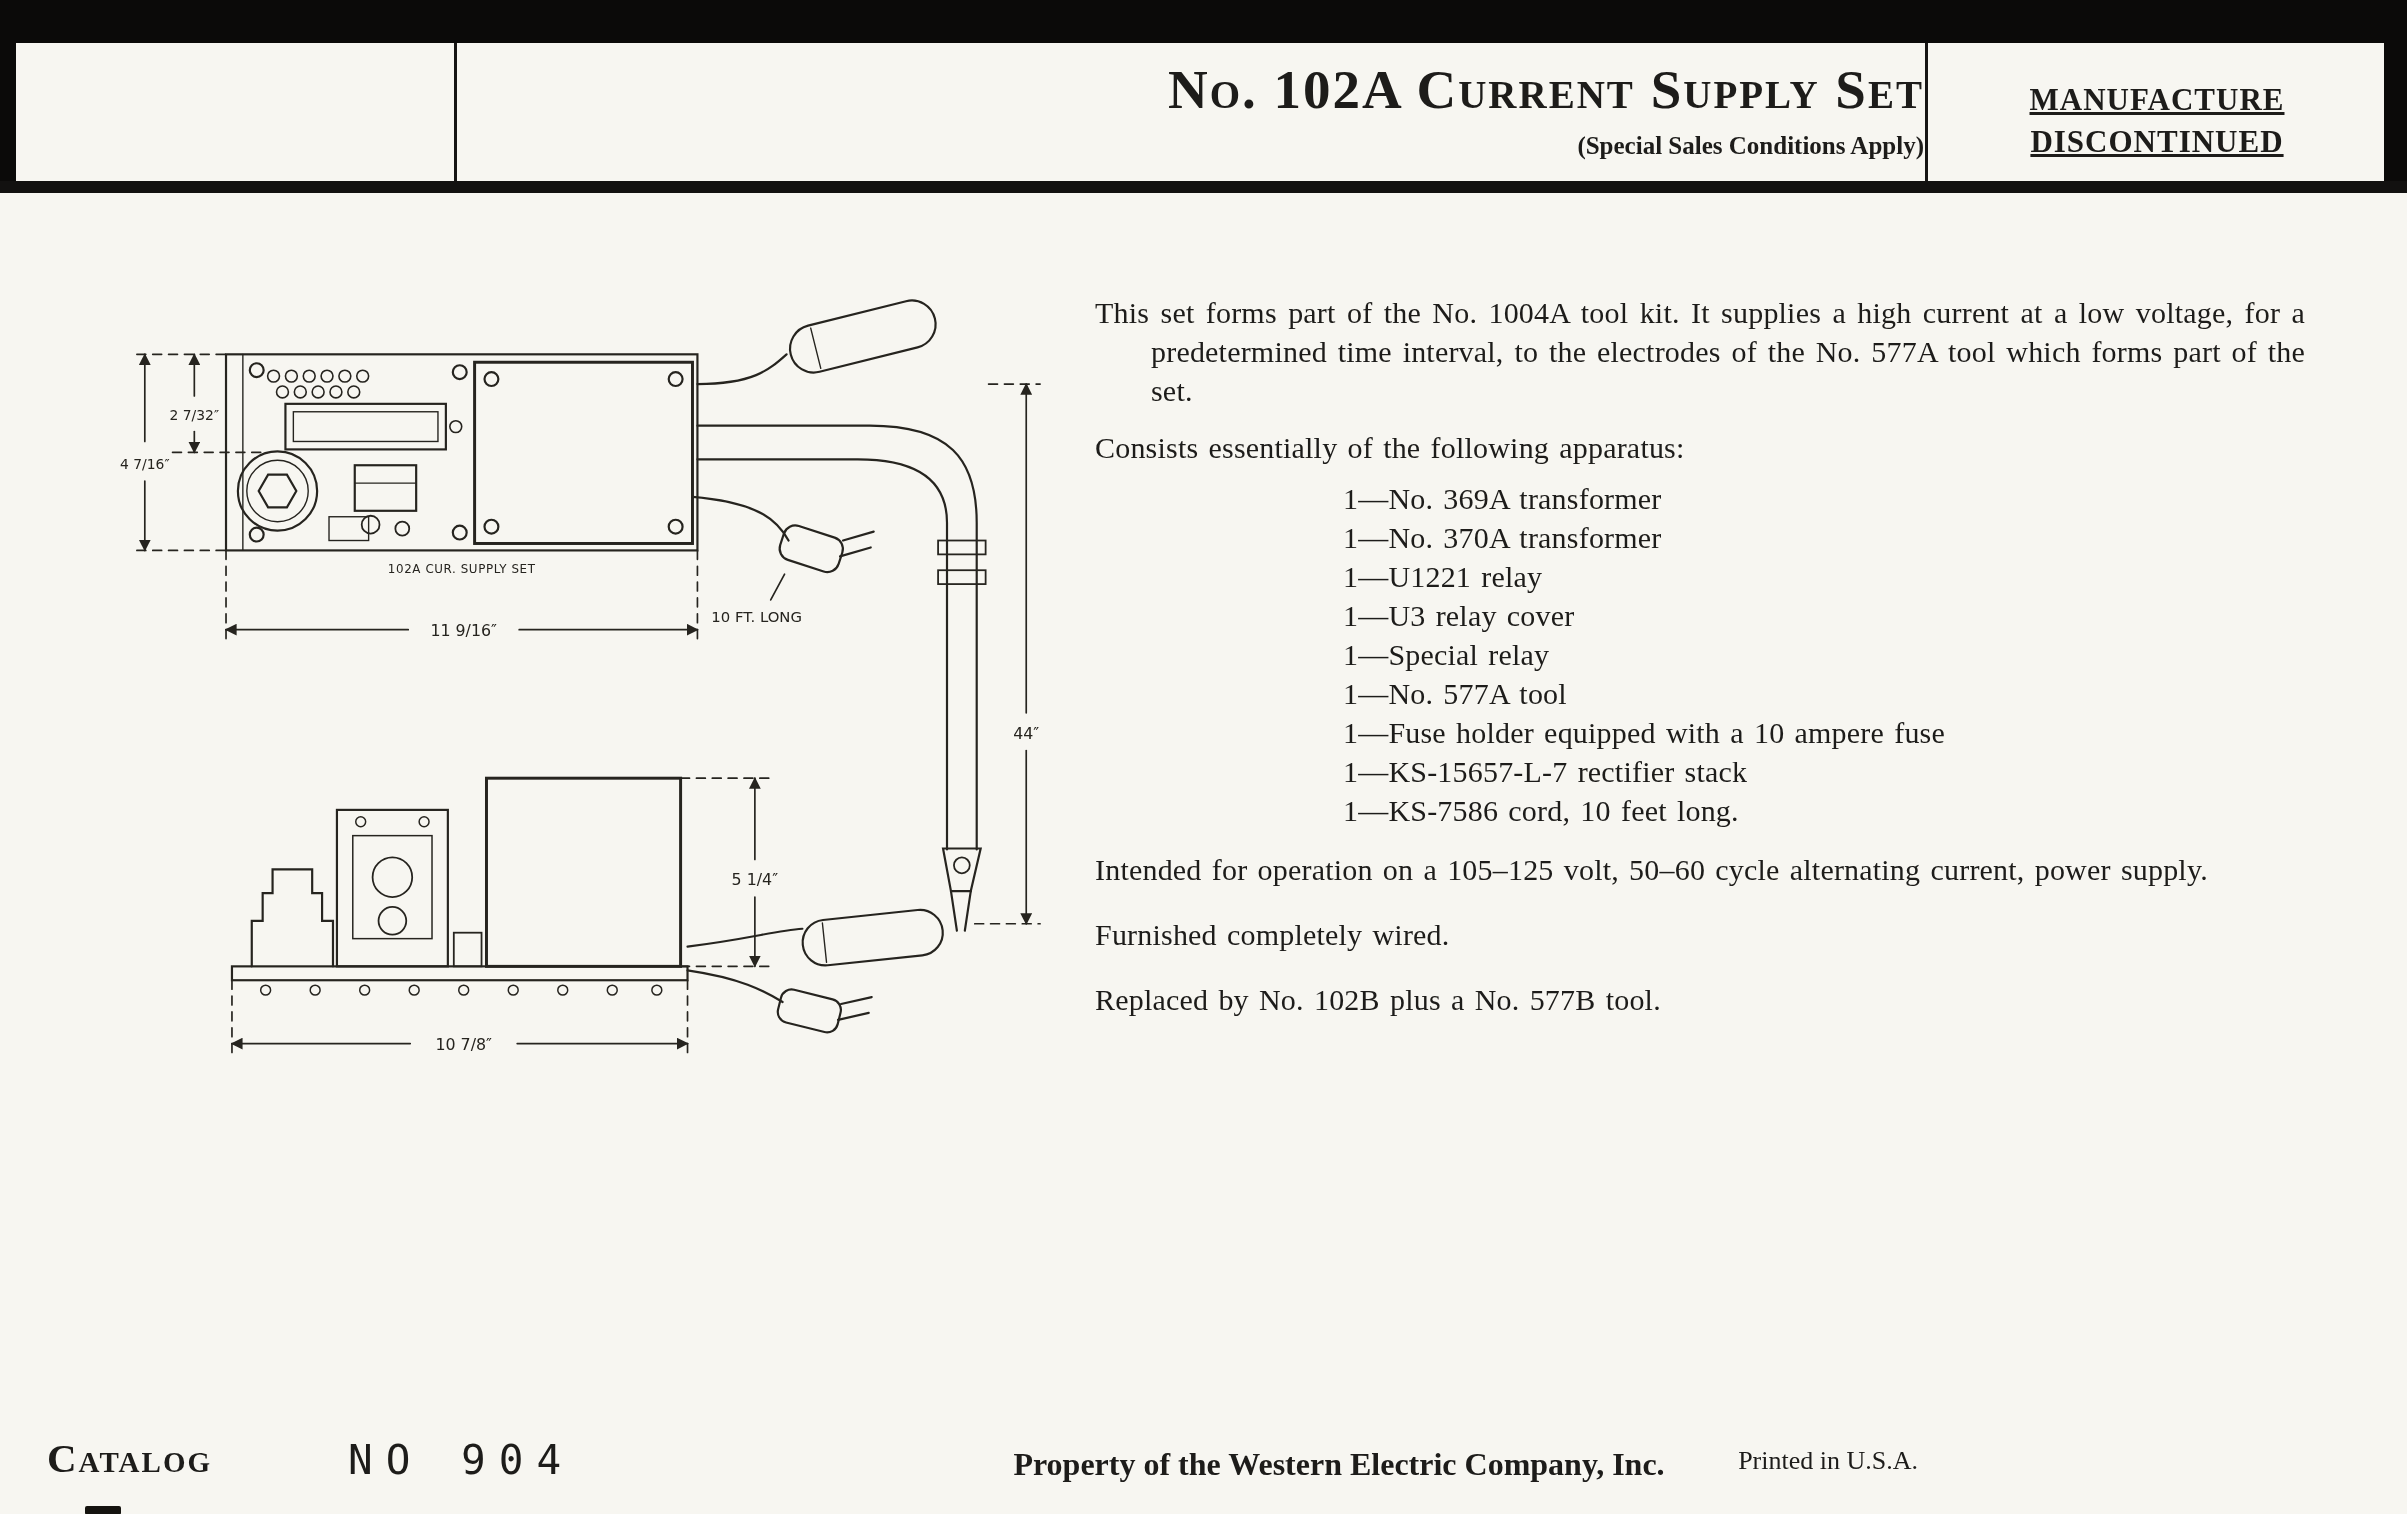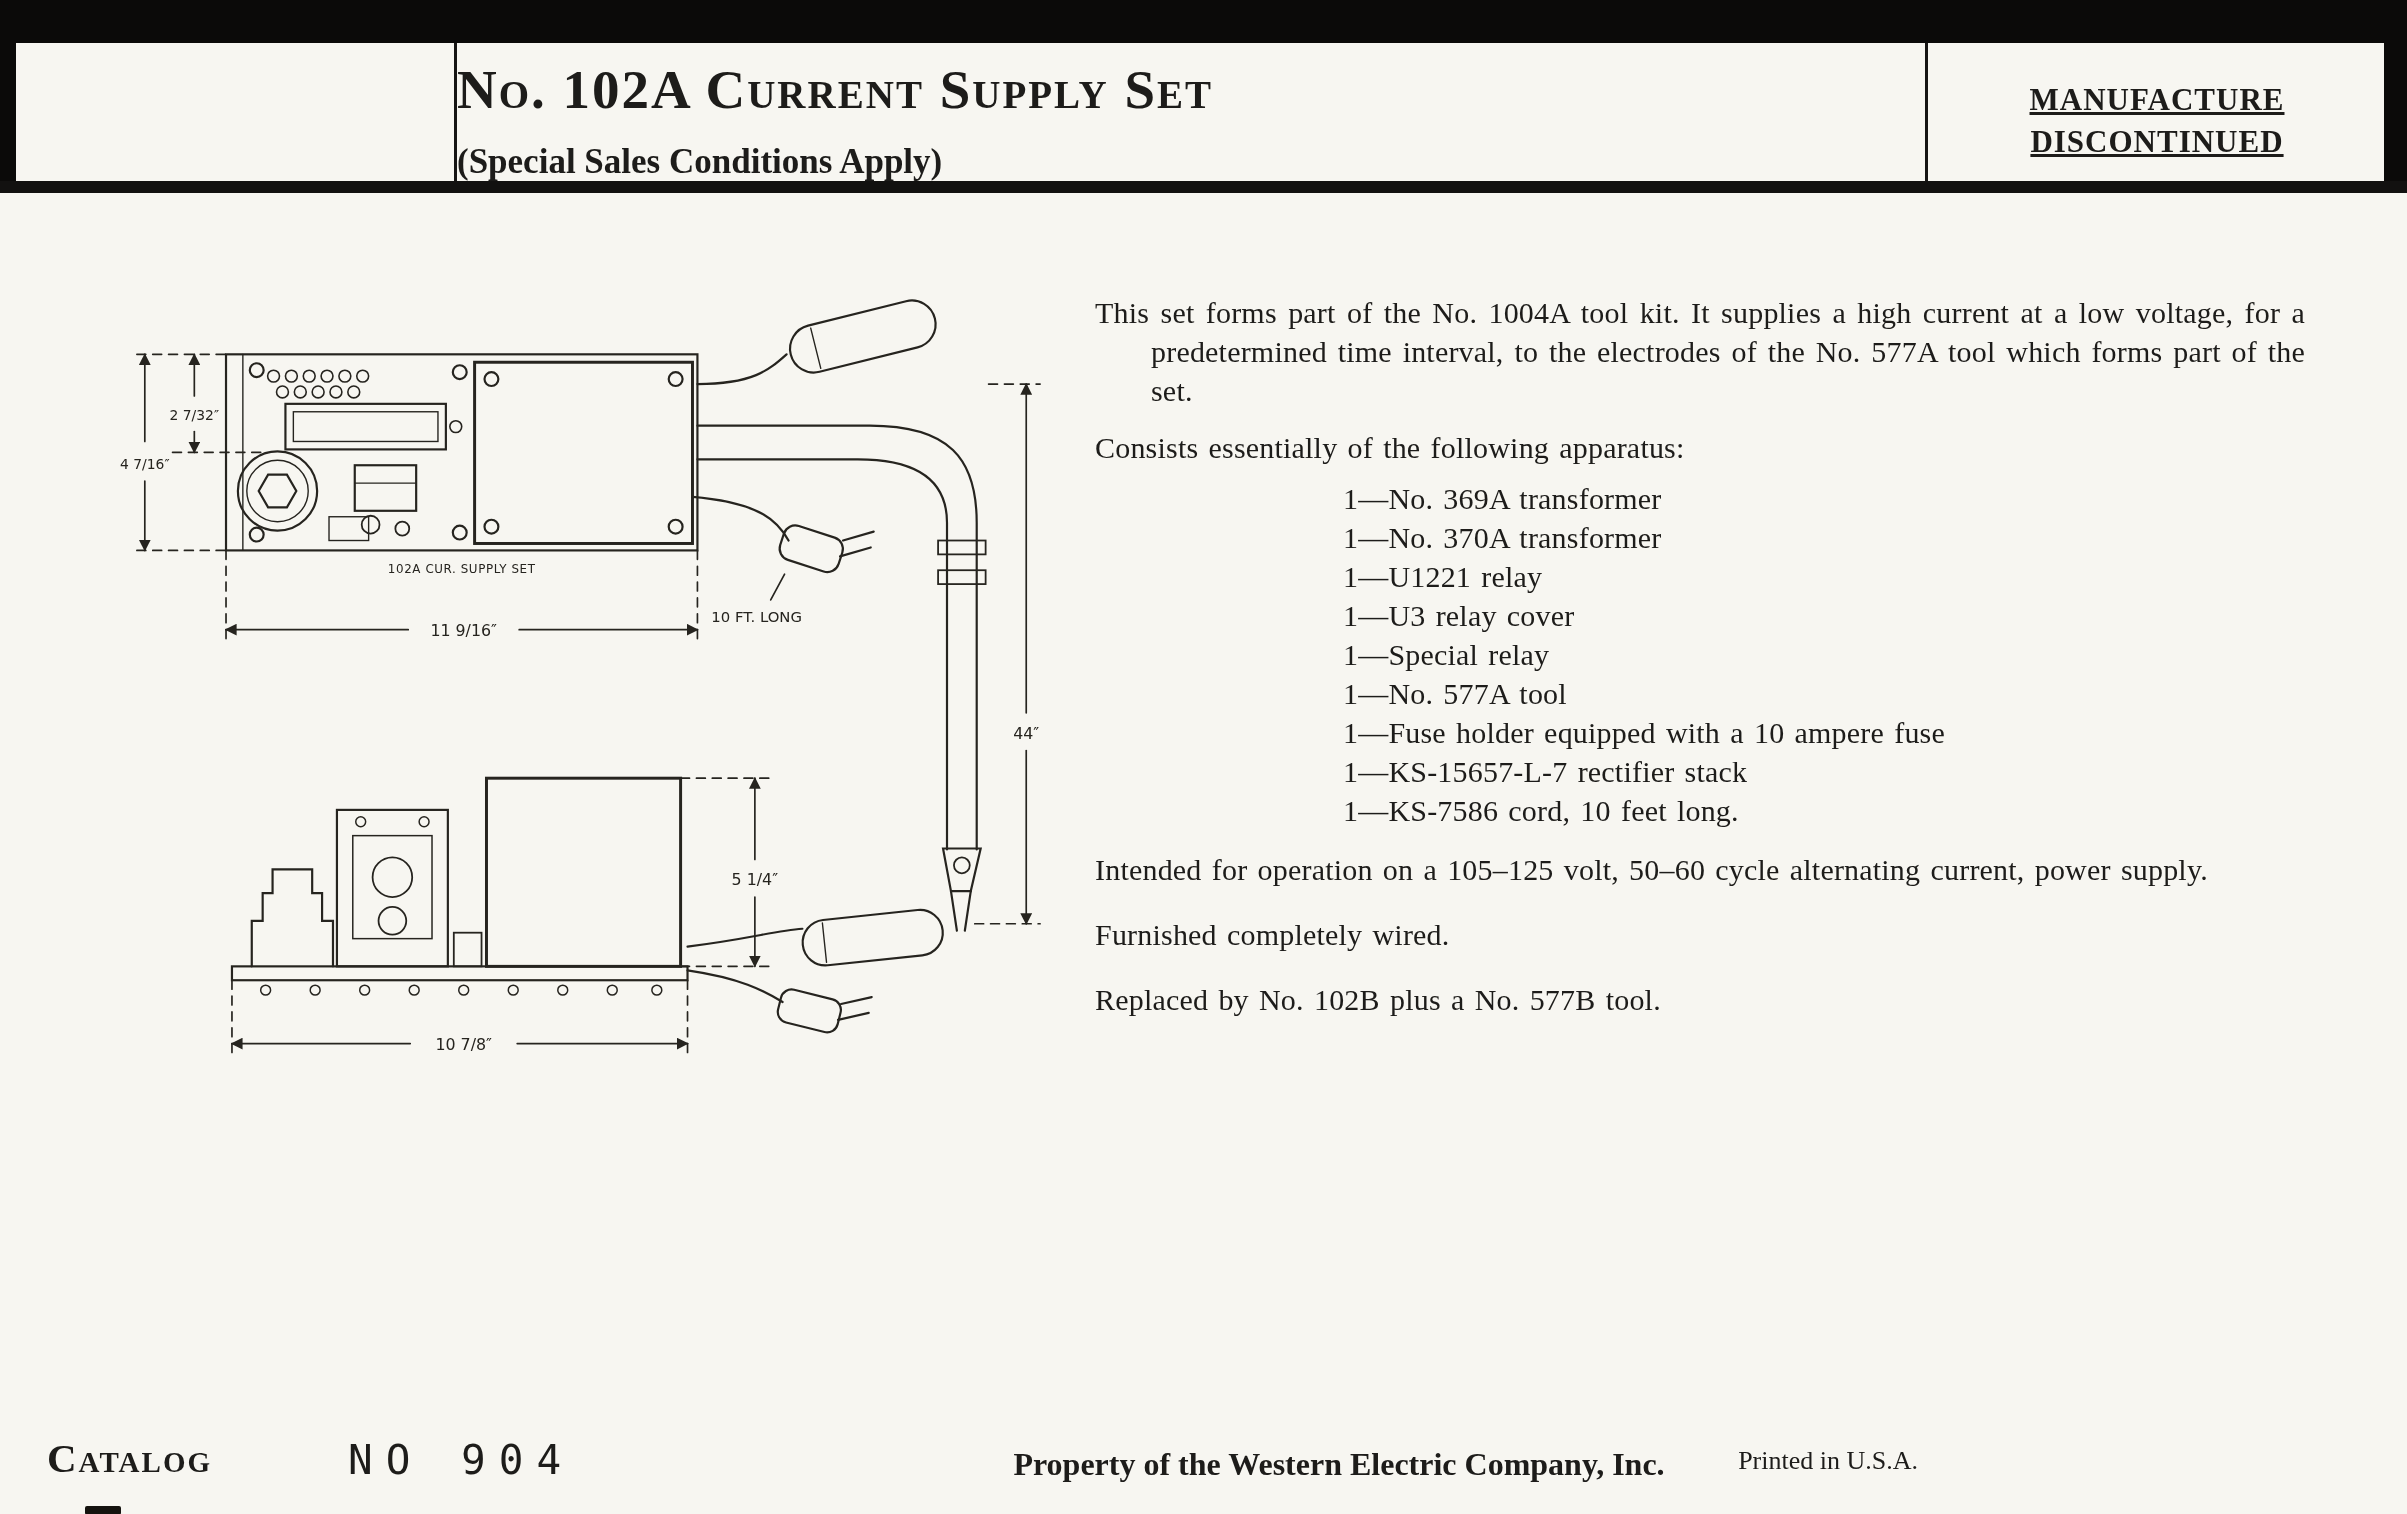--- a/index.html
+++ b/index.html
@@ -22,24 +22,24 @@
   .vline { position: absolute; top: 43px; width: 3px; height: 139px; background: #161514; }
   .v1 { left: 454px; }
   .v2 { left: 1925px; }
   .hdr-date {
     position: absolute; top: 43px; left: 16px; width: 436px; height: 139px;
     padding: 48px 0 0 77px; box-sizing: border-box;
     font-size: 28px; font-weight: bold; letter-spacing: 1.5px;
   }
   .hdr-center {
     position: absolute; top: 43px; left: 457px; width: 1467px; height: 139px;
-    text-align: left; padding-top: 16px; box-sizing: border-box;
+    text-align: right; padding-top: 16px; box-sizing: border-box;
   }
   .title { font-size: 55px; font-weight: bold; font-variant: small-caps; letter-spacing: 2px; line-height: 61px; }
-  .subtitle { font-size: 35px; font-weight: bold; margin-top: 22px; }
+  .subtitle { font-size: 25px; font-weight: bold; margin-top: 12px; }
   .hdr-status {
     position: absolute; top: 43px; left: 1928px; width: 458px; height: 139px;
     text-align: center; padding-top: 36px; box-sizing: border-box;
     font-size: 31px; font-weight: bold; line-height: 42px; letter-spacing: 1px; text-decoration: underline;
   }
   
   .content {
     position: absolute; left: 1095px; top: 293px; width: 1210px;
     font-size: 30px; line-height: 39px; text-align: justify;
     word-spacing: 2.5px; letter-spacing: 0.2px;

